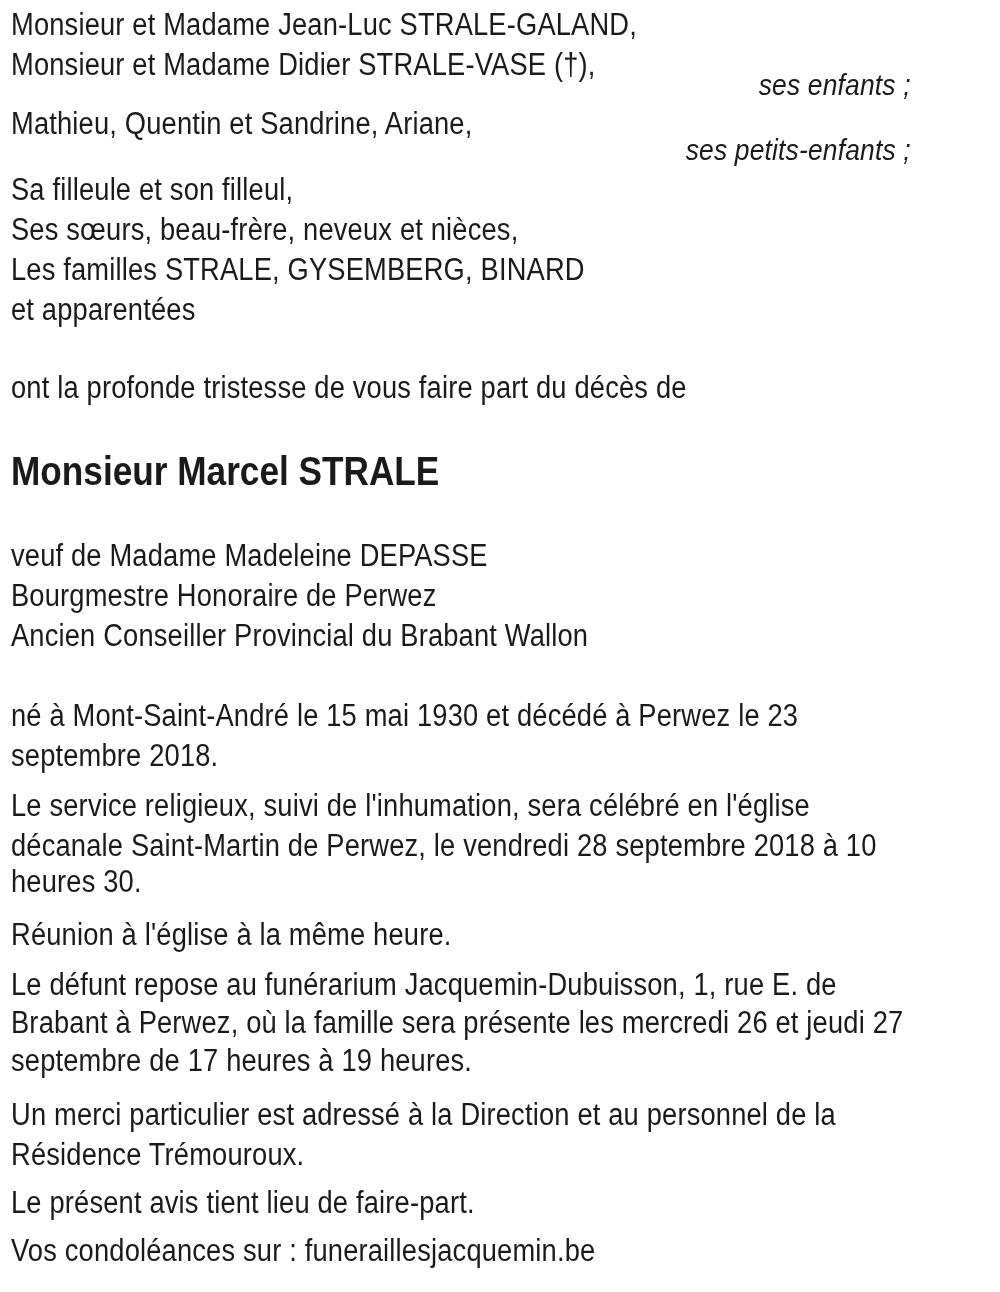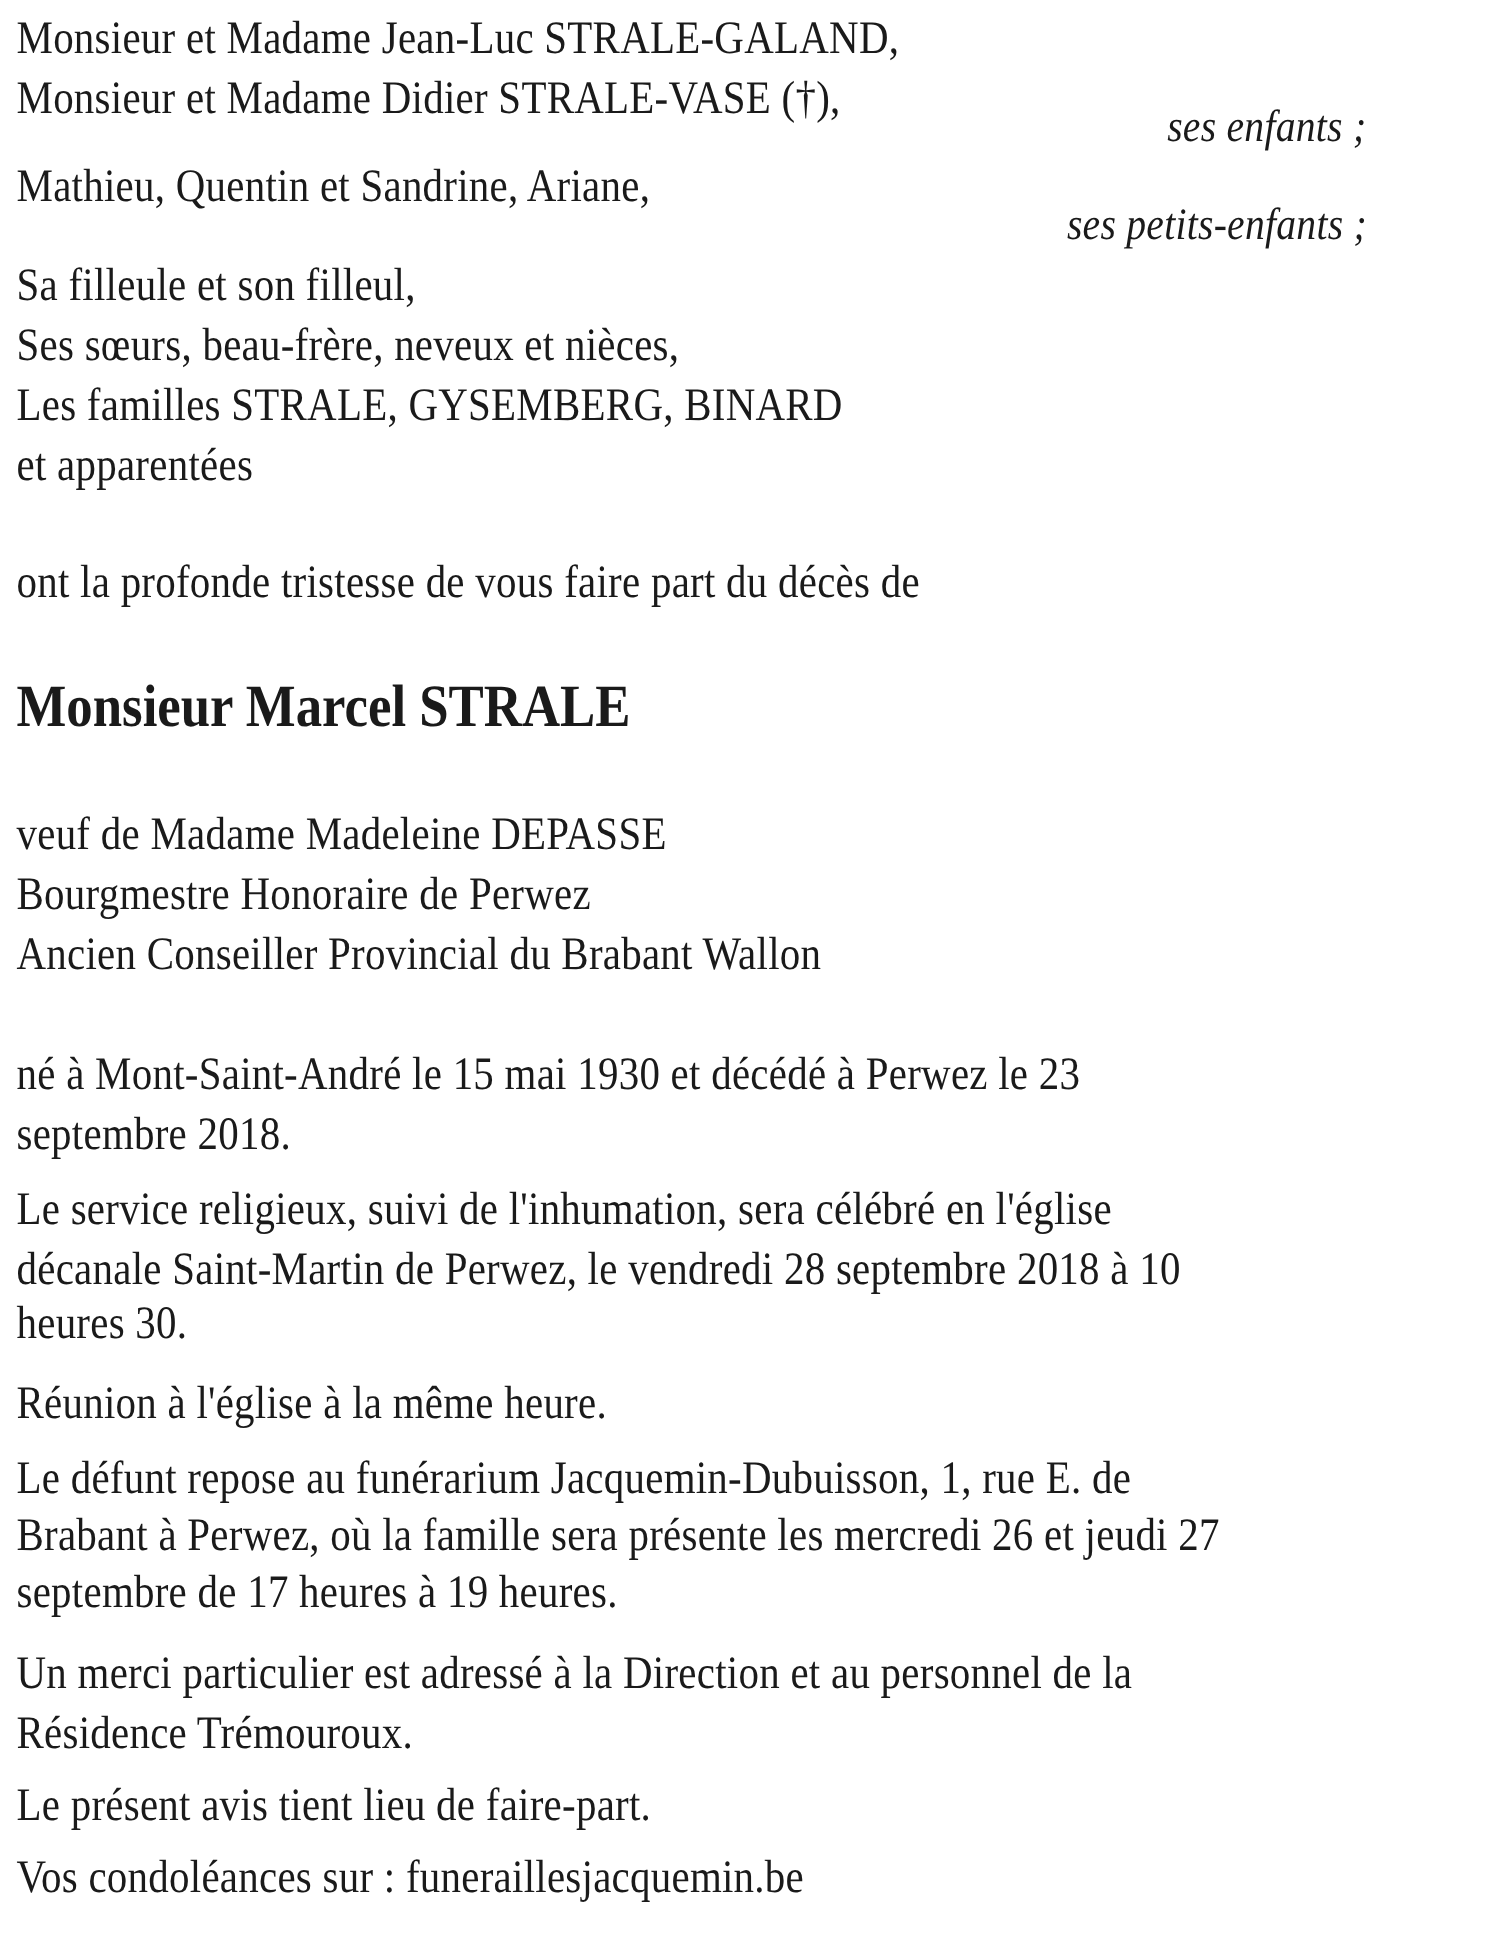--- a/index.html
+++ b/index.html
@@ -2,21 +2,21 @@
 <html><head>
 <meta charset="utf-8">
 <style>
   html, body { margin: 0; padding: 0; background: #ffffff; }
   .page {
     position: relative;
     width: 924px;
     height: 1292px;
     background: #ffffff;
     overflow: hidden;
-    font-family: Liberation Serif, serif;
+    font-family: Liberation Sans, sans-serif;
     color: #1a1a1a;
   }
   .ln {
     position: absolute;
     left: 11px;
     font-size: 31px;
     line-height: 1;
     white-space: pre;
     transform: scaleX(0.88);
     transform-origin: 0 0;

